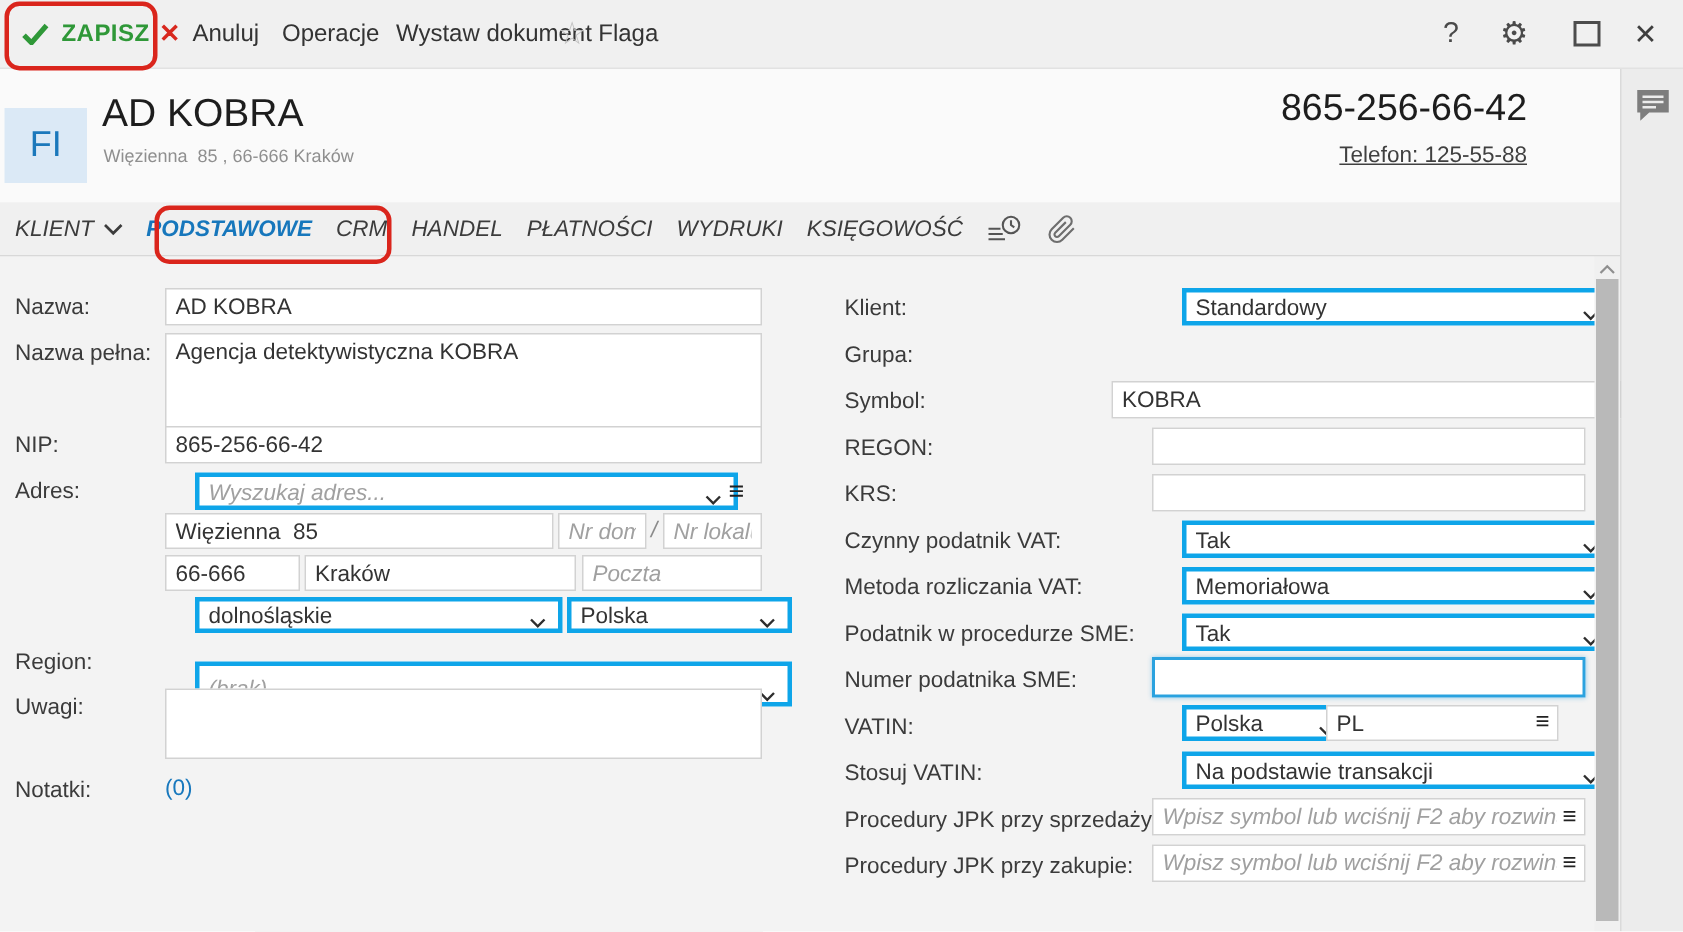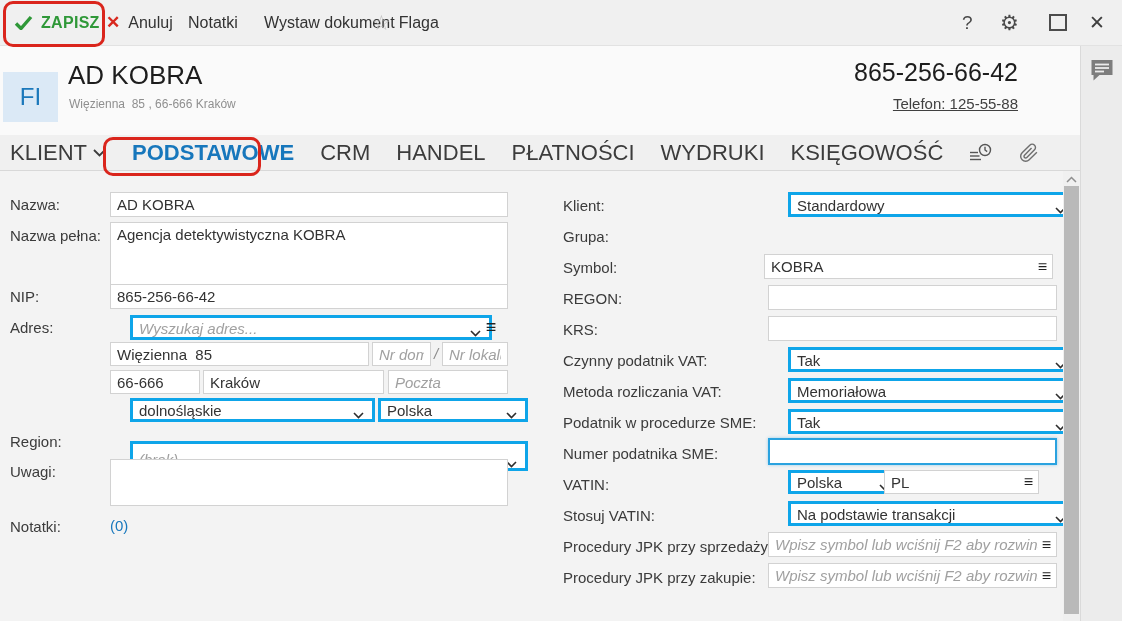--- a/index.html
+++ b/index.html
@@ -33,21 +33,21 @@
   .title{position:absolute;left:68px;top:14px;font-size:26px;color:#1d1d1d;}
   .subtitle{position:absolute;left:69px;top:51px;font-size:12px;color:#8f8f8f;white-space:pre;}
   .nip-big{position:absolute;right:62px;top:12px;font-size:25px;color:#1d1d1d;}
   .phone{position:absolute;right:62px;top:49px;font-size:15px;color:#404040;text-decoration:underline;}
 
   
   .sidepanel{position:absolute;left:1080px;top:46px;width:42px;height:575px;background:#ececec;border-left:1px solid #dadada;box-sizing:border-box;}
   .comment-btn{position:absolute;left:9px;top:13px;cursor:pointer;}
 
   
-  .tabbar{position:absolute;left:0;top:135px;width:1080px;height:36px;background:#f0f0f0;border-bottom:1px solid #d8d8d8;box-sizing:border-box;display:flex;align-items:center;padding-left:10px;gap:26px;font-size:22px;color:#3c3c3c;}
+  .tabbar{position:absolute;left:0;top:135px;width:1080px;height:36px;background:#f0f0f0;border-bottom:1px solid #d8d8d8;box-sizing:border-box;display:flex;align-items:center;padding-left:10px;gap:16px;font-size:15px;color:#3c3c3c;font-style:italic;}
   .tab{display:flex;align-items:center;gap:6px;white-space:nowrap;cursor:default;}
   .tab.active{color:#1777bc;font-weight:700;}
   .icon-tab{display:flex;align-items:center;}
 
   
   .form{position:absolute;left:0;top:171px;width:1063px;height:450px;background:#f3f3f3;}
   .lab{position:absolute;font-size:15px;color:#3b3b3b;white-space:nowrap;}
   .inp{position:absolute;box-sizing:border-box;border:1px solid #d2d2d2;background:#fff;font-family:inherit;font-size:15px;color:#333;padding:0 6px;outline:none;}
   input.inp{height:25px;}
   .inp::placeholder{color:#a0a0a0;font-style:italic;}
@@ -78,21 +78,21 @@
       <svg width="19" height="15" viewBox="0 0 19 15">
           <path d="M2 8.5l5 5L17 2" stroke="#2f9838" stroke-width="3.4" fill="none"></path>
         </svg>
       <span class="save-label">ZAPISZ</span>
     </div>
     <div class="tbi cancel">
       <span class="x-red">✕</span>
       <span>Anuluj</span>
     </div>
     <div class="tbi ops">
-      <span>Notatki</span>
+      <span>Operacje</span>
     </div>
     <div class="tbi issue">
       <span>Wystaw dokument</span>
     </div>
     <div class="tbi flagb">
       <span class="star">☆</span>
       <span>Flaga</span>
     </div>
     <div class="tbi help">?</div>
     <div class="tbi gear">⚙</div>
@@ -222,21 +222,21 @@
     <div class="sel" style="left:768px;top:21px;width:289px">
       <span>Standardowy</span>
       <svg width="11" height="7" viewBox="0 0 11 7">
           <path d="M1 1l4.5 4.5L10 1" stroke="#2e2e2e" stroke-width="1.6" fill="none"></path>
         </svg>
     </div>
 
     <div class="lab" style="left:563px;top:57px">Grupa:</div>
 
     <div class="lab" style="left:563px;top:88px">Symbol:</div>
-    <div class="fbox" style="left:764px;top:83px;width:289px">
+    <div class="fbox" style="left:741px;top:83px;width:340px">
       <input value="KOBRA" style="">
       <span class="mg">≡</span>
     </div>
 
     <div class="lab" style="left:563px;top:119px">REGON:</div>
     <input class="inp" style="left: 768px; top: 114px; width: 289px;" value="">
 
     <div class="lab" style="left:563px;top:150px">KRS:</div>
     <input class="inp" style="left: 768px; top: 145px; width: 289px;" value="">
 

